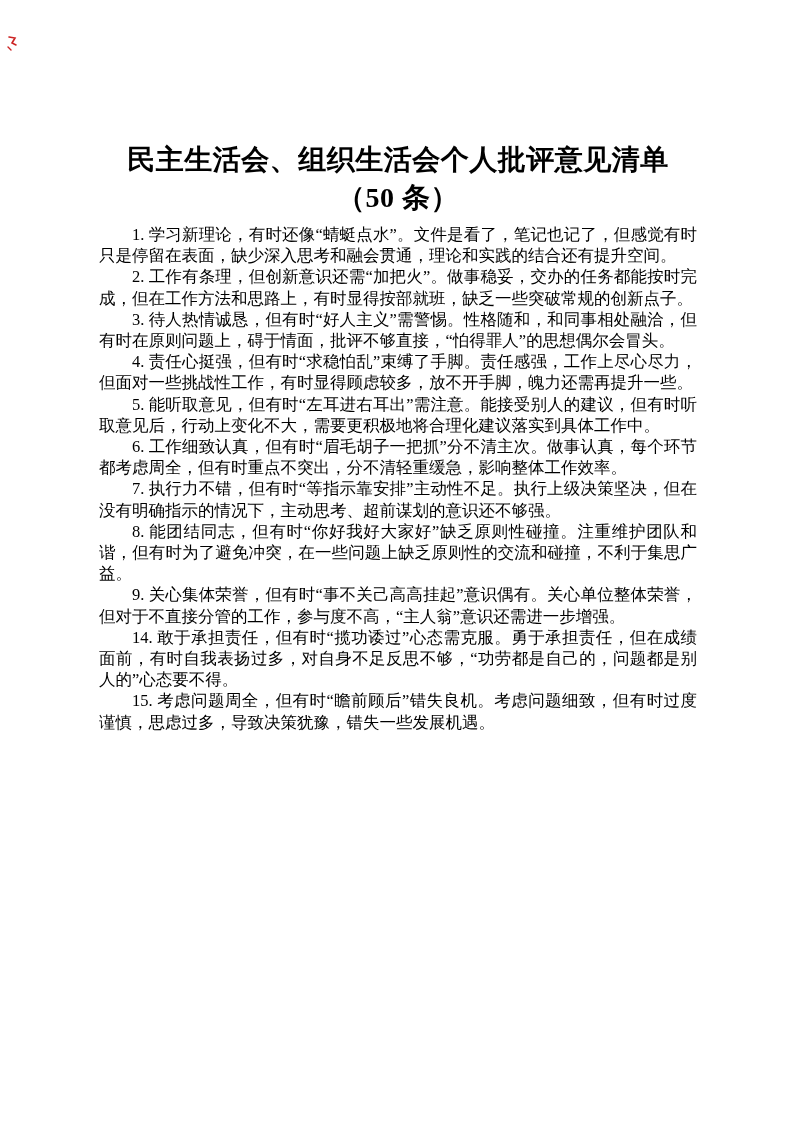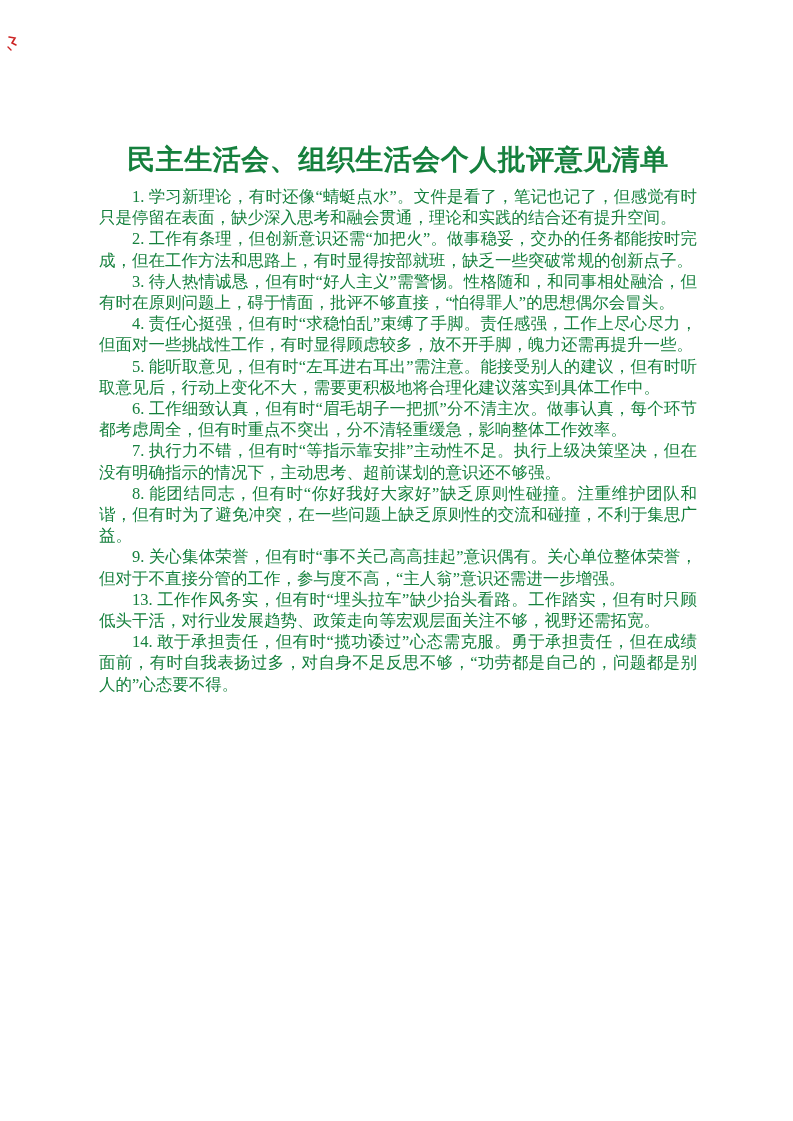--- a/index.html
+++ b/index.html
@@ -1,21 +1,21 @@
 <!DOCTYPE html>
 <html><head>
 <meta charset="utf-8">
 <style>
   html, body { margin: 0; padding: 0; background: #ffffff; }
   .page {
     position: relative;
     width: 793px;
     height: 1121px;
     background: #ffffff;
-    color: #15803d;
+    color: #000000;
     font-family: "Liberation Serif", "DejaVu Serif", serif;
     overflow: hidden;
   }
   .corner-mark {
     position: absolute;
     left: 6px;
     top: 35px;
     width: 12px;
     height: 16px;
   }
@@ -50,30 +50,31 @@
 <div class="page">
 
   <svg class="corner-mark" viewBox="0 0 12 16" xmlns="http://www.w3.org/2000/svg">
     <path d="M3 2 L9 3 L6 8 L10 10" fill="none" stroke="#cc2222" stroke-width="1.6" stroke-linecap="round"></path>
     <path d="M2 12 L5 15" fill="none" stroke="#cc2222" stroke-width="1.4" stroke-linecap="round"></path>
   </svg>
 
   <div class="content">
     <div class="doc-title">
       <div>民主生活会、组织生活会个人批评意见清单</div>
+      <div>（50 条）</div>
     </div>
 
     <div class="doc-body">
         <p class="para">1. 学习新理论，有时还像“蜻蜓点水”。文件是看了，笔记也记了，但感觉有时只是停留在表面，缺少深入思考和融会贯通，理论和实践的结合还有提升空间。</p>
         <p class="para">2. 工作有条理，但创新意识还需“加把火”。做事稳妥，交办的任务都能按时完成，但在工作方法和思路上，有时显得按部就班，缺乏一些突破常规的创新点子。</p>
         <p class="para">3. 待人热情诚恳，但有时“好人主义”需警惕。性格随和，和同事相处融洽，但有时在原则问题上，碍于情面，批评不够直接，“怕得罪人”的思想偶尔会冒头。</p>
         <p class="para">4. 责任心挺强，但有时“求稳怕乱”束缚了手脚。责任感强，工作上尽心尽力，但面对一些挑战性工作，有时显得顾虑较多，放不开手脚，魄力还需再提升一些。</p>
         <p class="para">5. 能听取意见，但有时“左耳进右耳出”需注意。能接受别人的建议，但有时听取意见后，行动上变化不大，需要更积极地将合理化建议落实到具体工作中。</p>
         <p class="para">6. 工作细致认真，但有时“眉毛胡子一把抓”分不清主次。做事认真，每个环节都考虑周全，但有时重点不突出，分不清轻重缓急，影响整体工作效率。</p>
         <p class="para">7. 执行力不错，但有时“等指示靠安排”主动性不足。执行上级决策坚决，但在没有明确指示的情况下，主动思考、超前谋划的意识还不够强。</p>
         <p class="para">8. 能团结同志，但有时“你好我好大家好”缺乏原则性碰撞。注重维护团队和谐，但有时为了避免冲突，在一些问题上缺乏原则性的交流和碰撞，不利于集思广益。</p>
         <p class="para">9. 关心集体荣誉，但有时“事不关己高高挂起”意识偶有。关心单位整体荣誉，但对于不直接分管的工作，参与度不高，“主人翁”意识还需进一步增强。</p>
-        <p class="para">13. 工作作风务实，但有时“埋头拉车”缺少抬头看路。工作踏实，但有时只顾低头干活，对行业发展趋势、政策走向等宏观层面关注不够，视野还需拓宽。</p>
         <p class="para">14. 敢于承担责任，但有时“揽功诿过”心态需克服。勇于承担责任，但在成绩面前，有时自我表扬过多，对自身不足反思不够，“功劳都是自己的，问题都是别人的”心态要不得。</p>
+        <p class="para">15. 考虑问题周全，但有时“瞻前顾后”错失良机。考虑问题细致，但有时过度谨慎，思虑过多，导致决策犹豫，错失一些发展机遇。</p>
       </div>
   </div>
 
 </div>
 
 </body></html>

